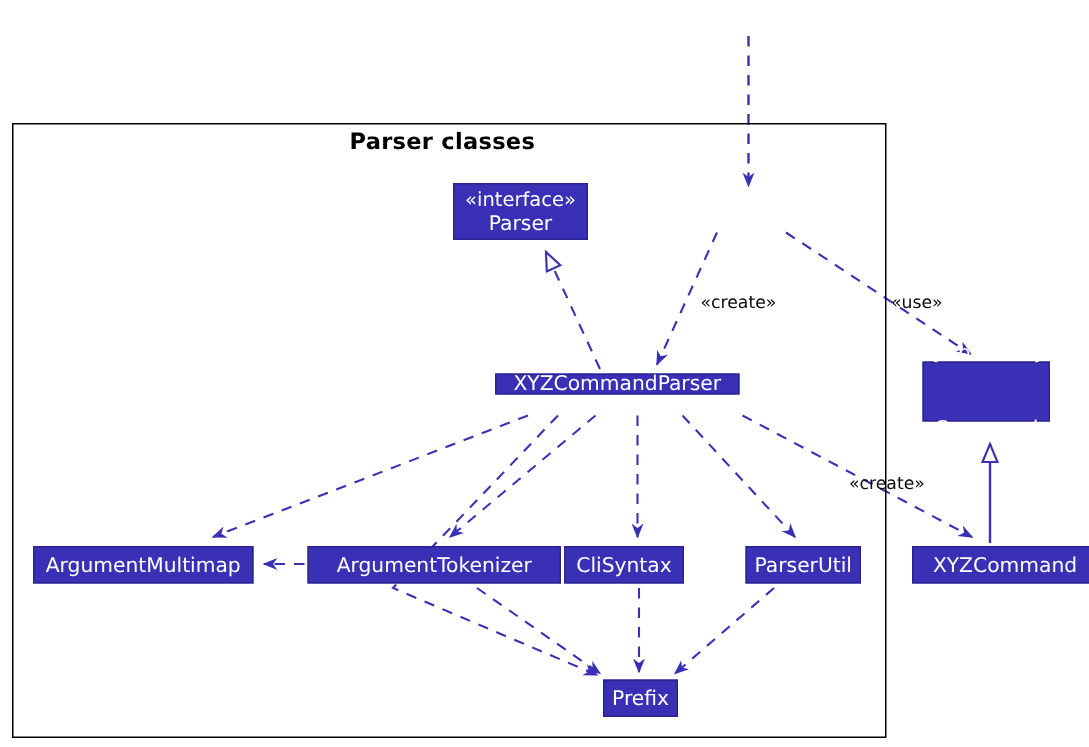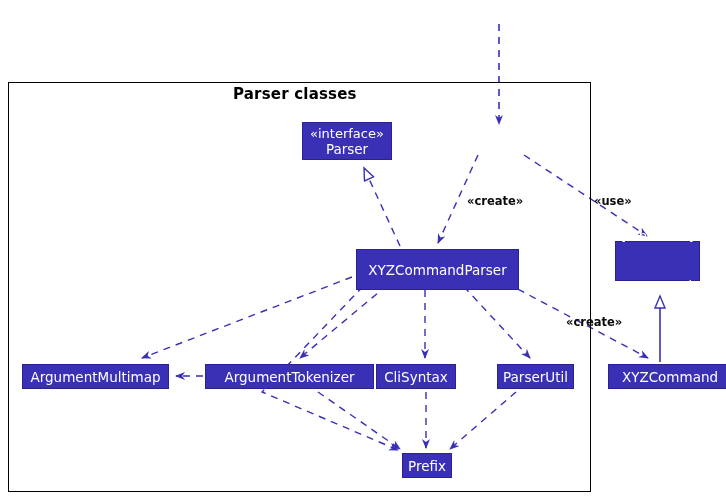--- a/index.html
+++ b/index.html
@@ -57,21 +57,21 @@
   }
   .cls .nm {
     display: block;
     font-size: 13.5px;
     line-height: 16px;
   }
   
   .edge-label {
     position: absolute;
     font-size: 11.5px;
-    font-weight: bold;
+    font-weight: normal;
     color: #0b0b0b;
     white-space: nowrap;
   }
   svg.wires {
     position: absolute;
     left: 0;
     top: 0;
     width: 726px;
     height: 498px;
     pointer-events: none;
@@ -125,21 +125,21 @@
 
   <div class="frame" style="left:8px; top:82px; width:583px; height:410px;"></div>
   <div class="frame-title" style="left:233px; top:85px;">Parser classes</div>
 
   <div class="cls" style="left:302px; top:122px; width:90px; height:38px;">
     <span class="stereo">«interface»</span>
     <span class="nm">Parser</span>
   </div>
 
 
-  <div class="cls" style="left:356px; top:249px; width:163px; height:41px;">
+  <div class="cls" style="left:330px; top:249px; width:163px; height:14px;">
     <span class="nm">XYZCommandParser</span>
   </div>
 
   <div class="cls" style="left:615px; top:241px; width:85px; height:40px;gap:35px;">
     <span class="stereo">{ abstract }</span>
     <span class="nm">Command</span>
   </div>
 
   <div class="cls" style="left:22px; top:364px; width:147px; height:25px;">
     <span class="nm">ArgumentMultimap</span>

